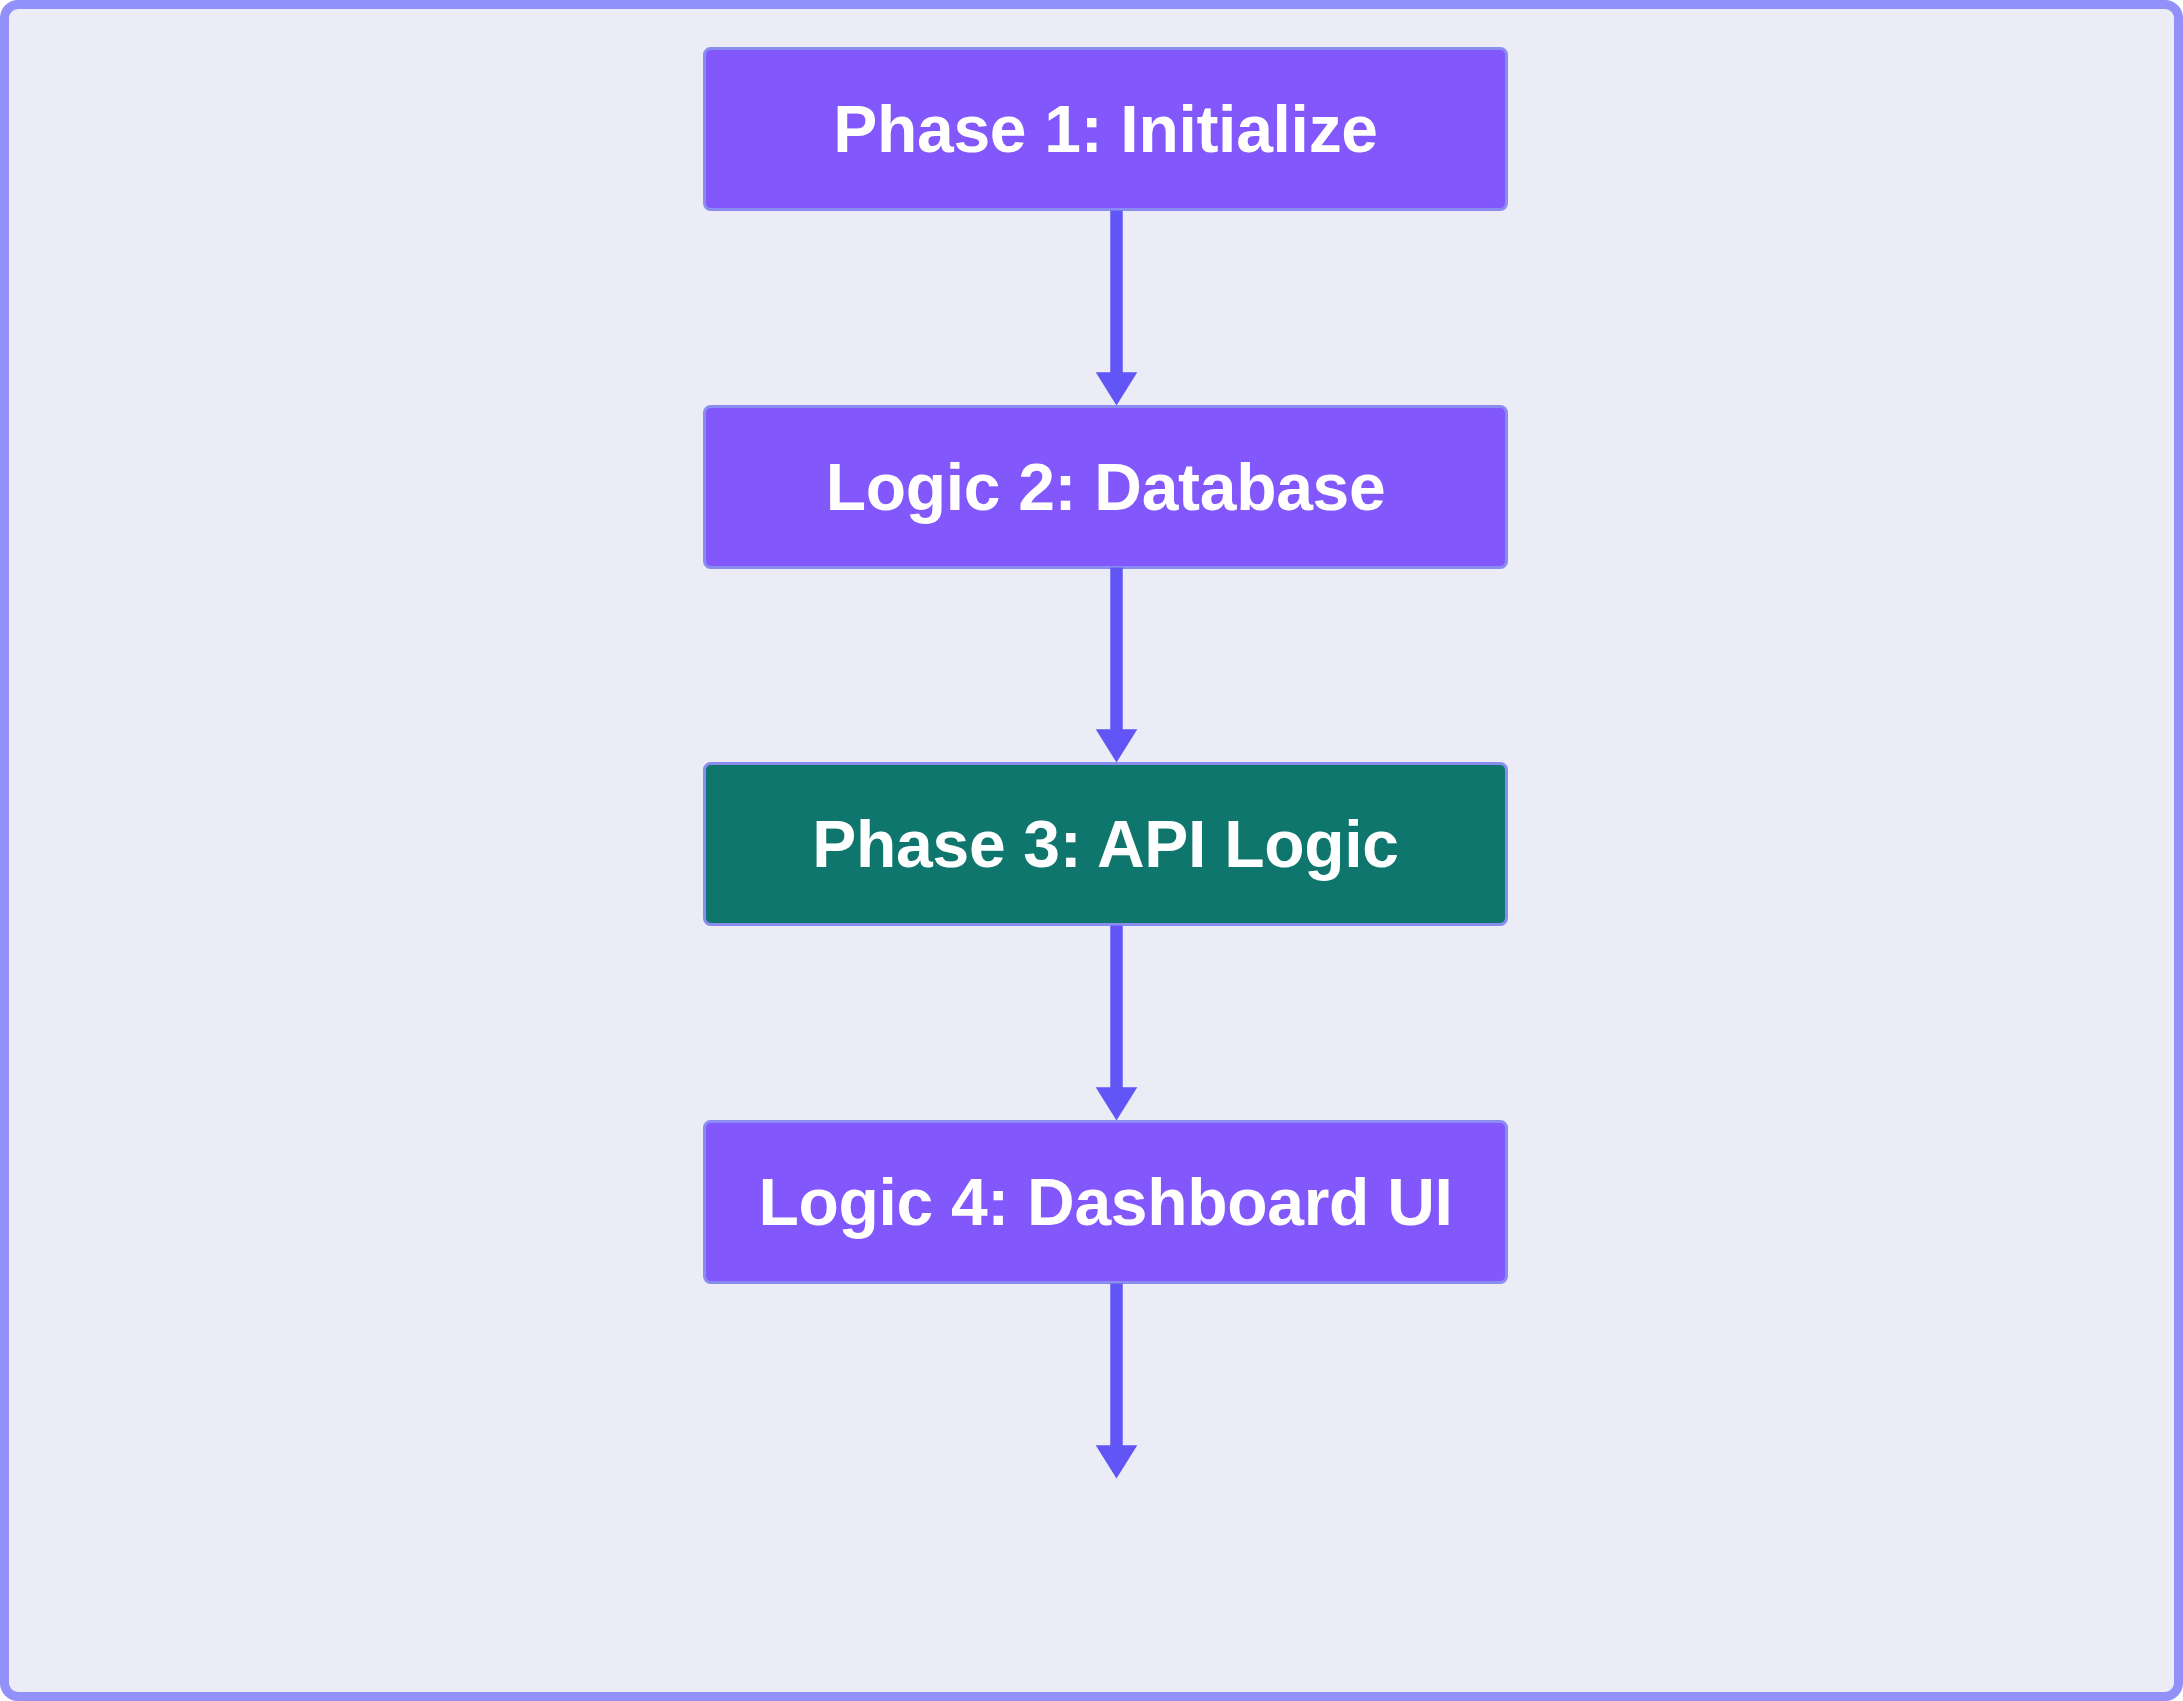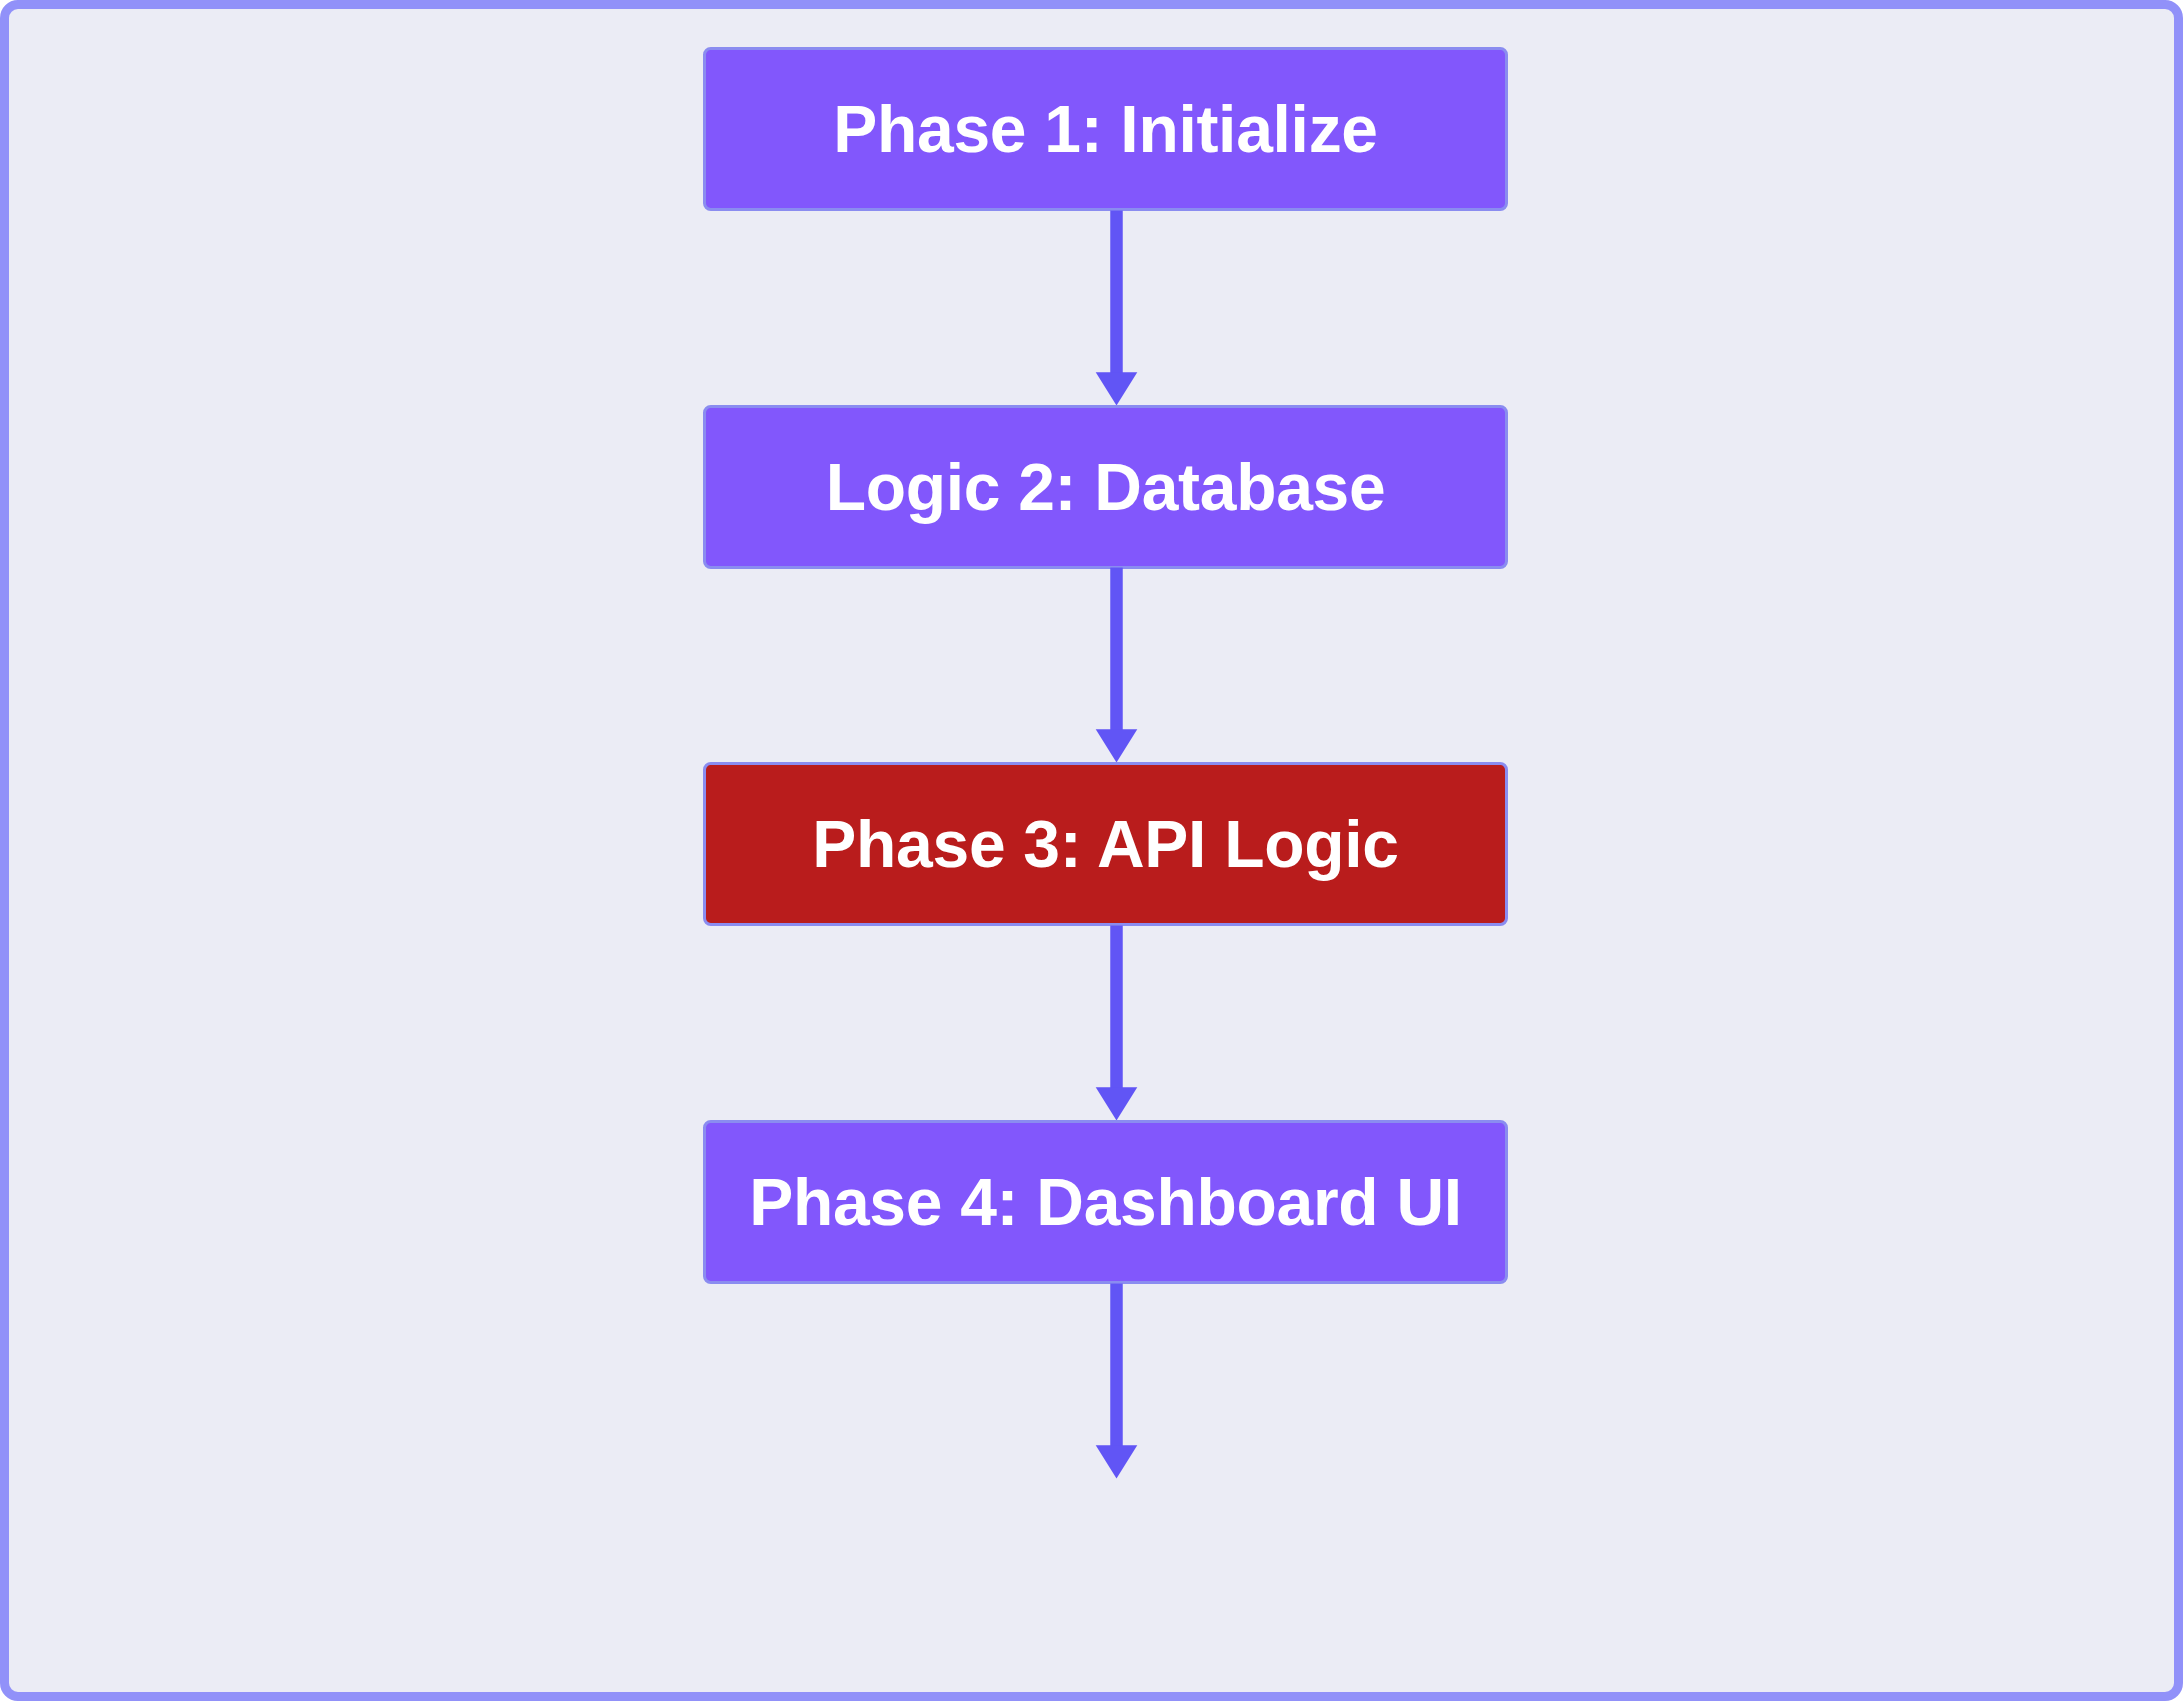--- a/index.html
+++ b/index.html
@@ -102,33 +102,33 @@
       <span class="node-label">Logic 2: Database</span>
     </div>
 
     <div class="edge e2">
       <svg viewBox="0 0 62 281" xmlns="http://www.w3.org/2000/svg" aria-hidden="true">
         <rect x="22" y="0" width="18" height="236" fill="#6155f5"></rect>
         <polygon points="1,233 61,233 31,281" fill="#6155f5"></polygon>
       </svg>
     </div>
 
-    <div class="node n3" style="background: #b91c1c; border-color: rgb(138, 140, 240); color: rgb(255, 255, 255);">
+    <div class="node n3" style="background: #0f766e; border-color: rgb(138, 140, 240); color: rgb(255, 255, 255);">
       <span class="node-label">Phase 3: API Logic</span>
     </div>
 
     <div class="edge e3">
       <svg viewBox="0 0 62 281" xmlns="http://www.w3.org/2000/svg" aria-hidden="true">
         <rect x="22" y="0" width="18" height="236" fill="#6155f5"></rect>
         <polygon points="1,233 61,233 31,281" fill="#6155f5"></polygon>
       </svg>
     </div>
 
     <div class="node n4" style="background: rgb(130, 87, 252); border-color: rgb(138, 140, 240); color: rgb(255, 255, 255);">
-      <span class="node-label">Phase 4: Dashboard UI</span>
+      <span class="node-label">Logic 4: Dashboard UI</span>
     </div>
 
     <div class="edge e4">
       <svg viewBox="0 0 62 281" xmlns="http://www.w3.org/2000/svg" aria-hidden="true">
         <rect x="22" y="0" width="18" height="236" fill="#6155f5"></rect>
         <polygon points="1,233 61,233 31,281" fill="#6155f5"></polygon>
       </svg>
     </div>
 
 

